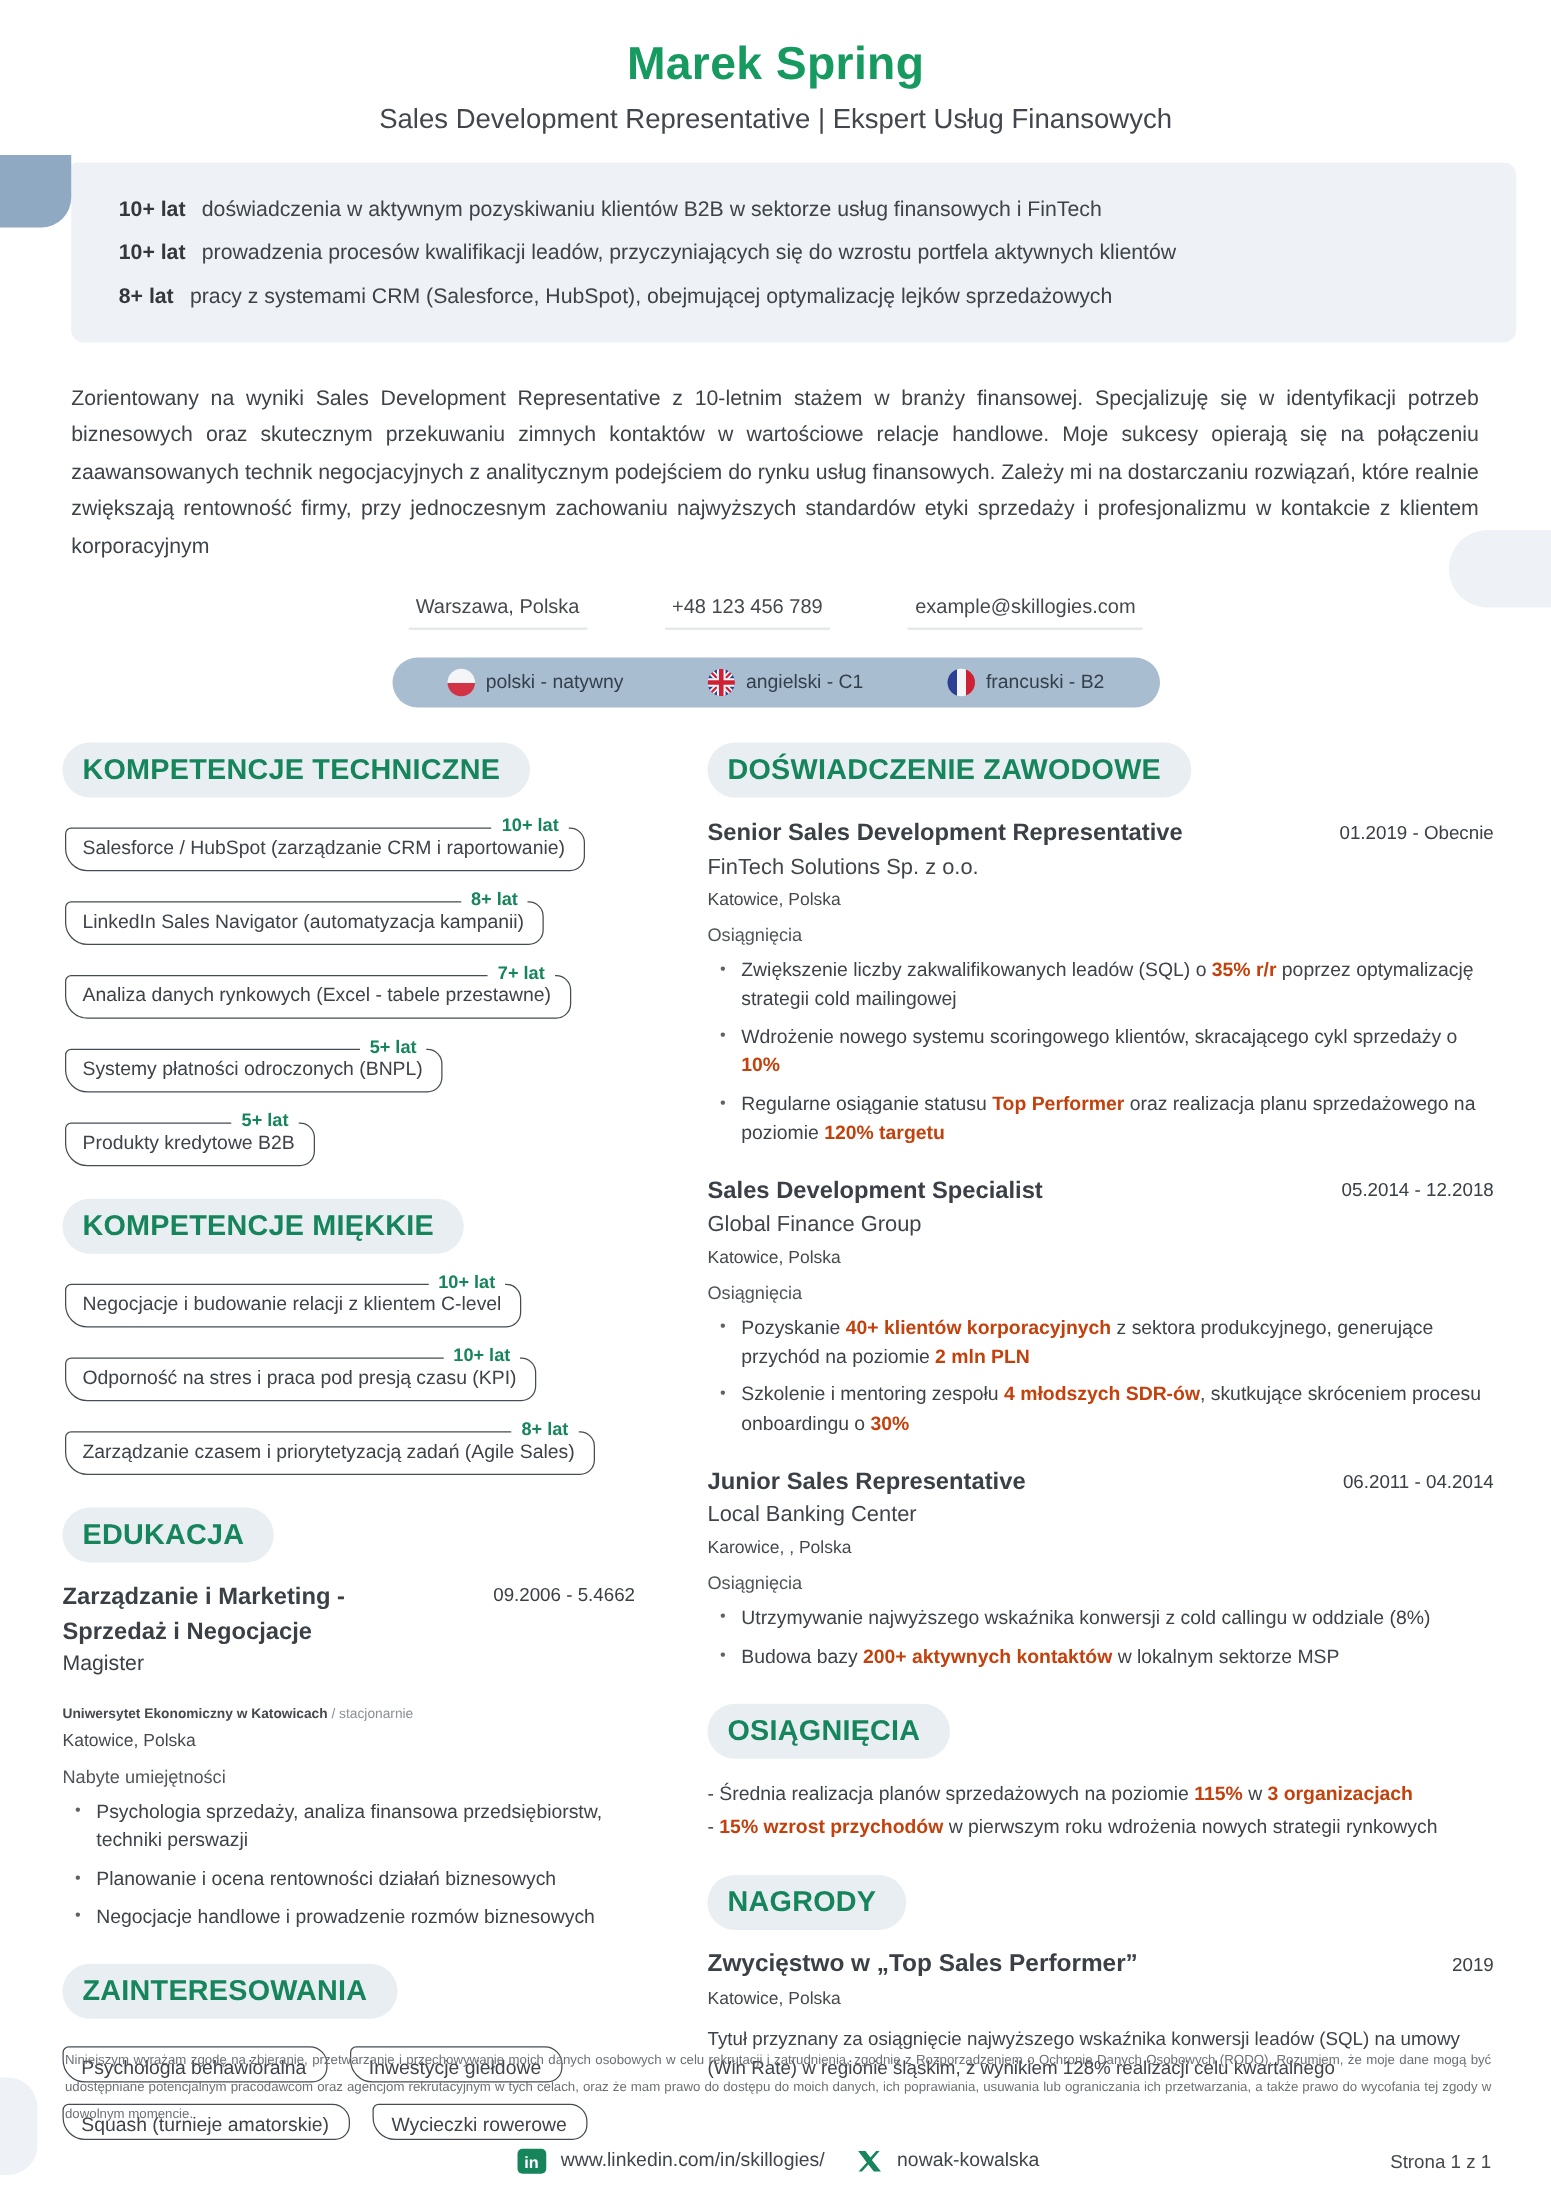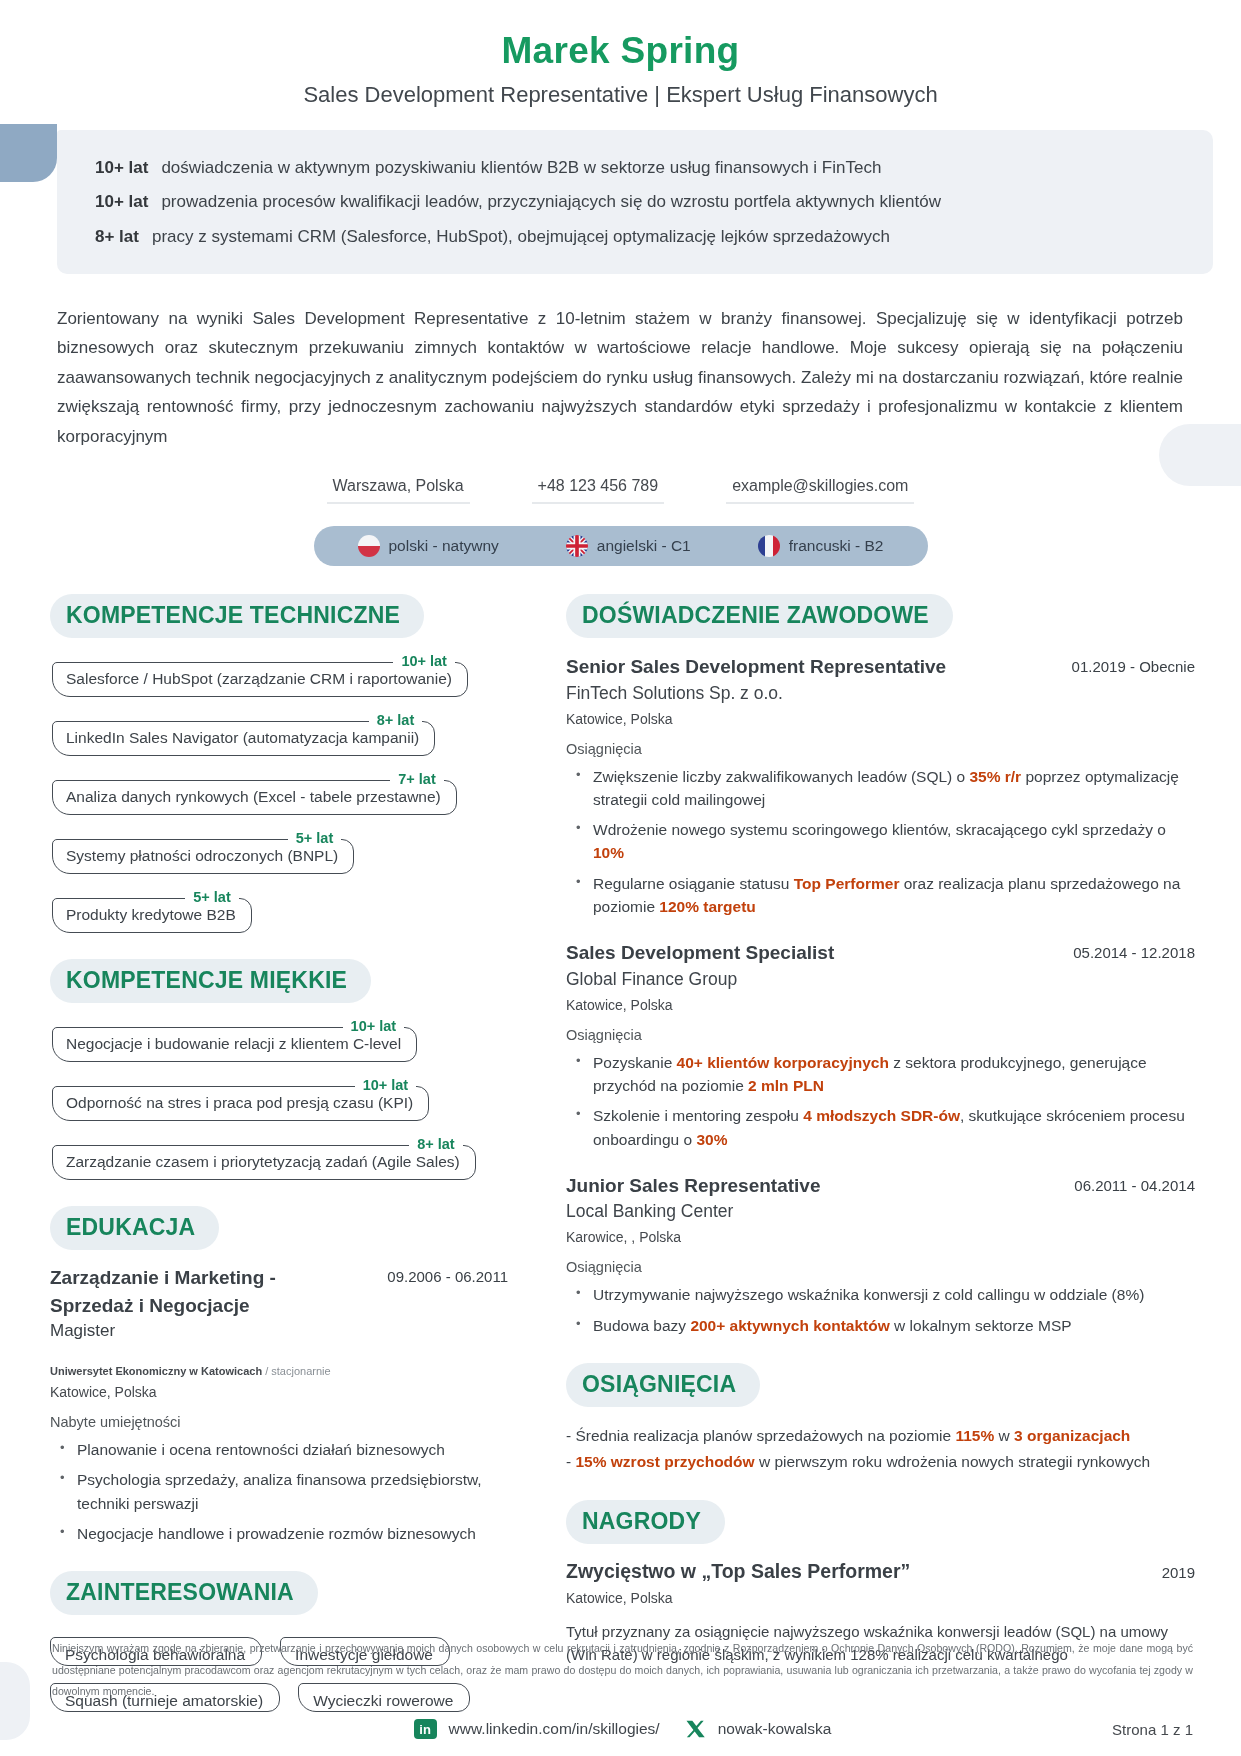--- a/index.html
+++ b/index.html
@@ -192,31 +192,31 @@
             <div class="skill"><div class="skill-box">Negocjacje i budowanie relacji z klientem C-level<span class="skill-years">10+ lat</span></div></div>
             <div class="skill"><div class="skill-box">Odporność na stres i praca pod presją czasu (KPI)<span class="skill-years">10+ lat</span></div></div>
             <div class="skill"><div class="skill-box">Zarządzanie czasem i priorytetyzacją zadań (Agile Sales)<span class="skill-years">8+ lat</span></div></div>
           </div>
       </div>
 
       <div class="sec">
         <span class="sec-pill">EDUKACJA</span>
         <div class="edu-head">
           <div class="edu-title">Zarządzanie i Marketing - Sprzedaż i Negocjacje</div>
-          <div class="edu-dates">09.2006 - 06.2011</div>
+          <div class="edu-dates">09.2006 - 5.4662</div>
         </div>
         <div class="edu-level">Magister</div>
         <div class="edu-school">
           <span class="school">Uniwersytet Ekonomiczny w Katowicach</span><span class="mode"> / stacjonarnie</span>
         </div>
         <div class="meta">Katowice, Polska</div>
         <div class="ach-label">Nabyte umiejętności</div>
         <ul class="bullets">
+            <li>Psychologia sprzedaży, analiza finansowa przedsiębiorstw, techniki perswazji</li>
             <li>Planowanie i ocena rentowności działań biznesowych</li>
-            <li>Psychologia sprzedaży, analiza finansowa przedsiębiorstw, techniki perswazji</li>
             <li>Negocjacje handlowe i prowadzenie rozmów biznesowych</li>
           </ul>
       </div>
 
       <div class="sec">
         <span class="sec-pill">ZAINTERESOWANIA</span>
         <div class="tags">
             <span class="tag">Psychologia behawioralna</span>
             <span class="tag">Inwestycje giełdowe</span>
             <span class="tag">Squash (turnieje amatorskie)</span>

